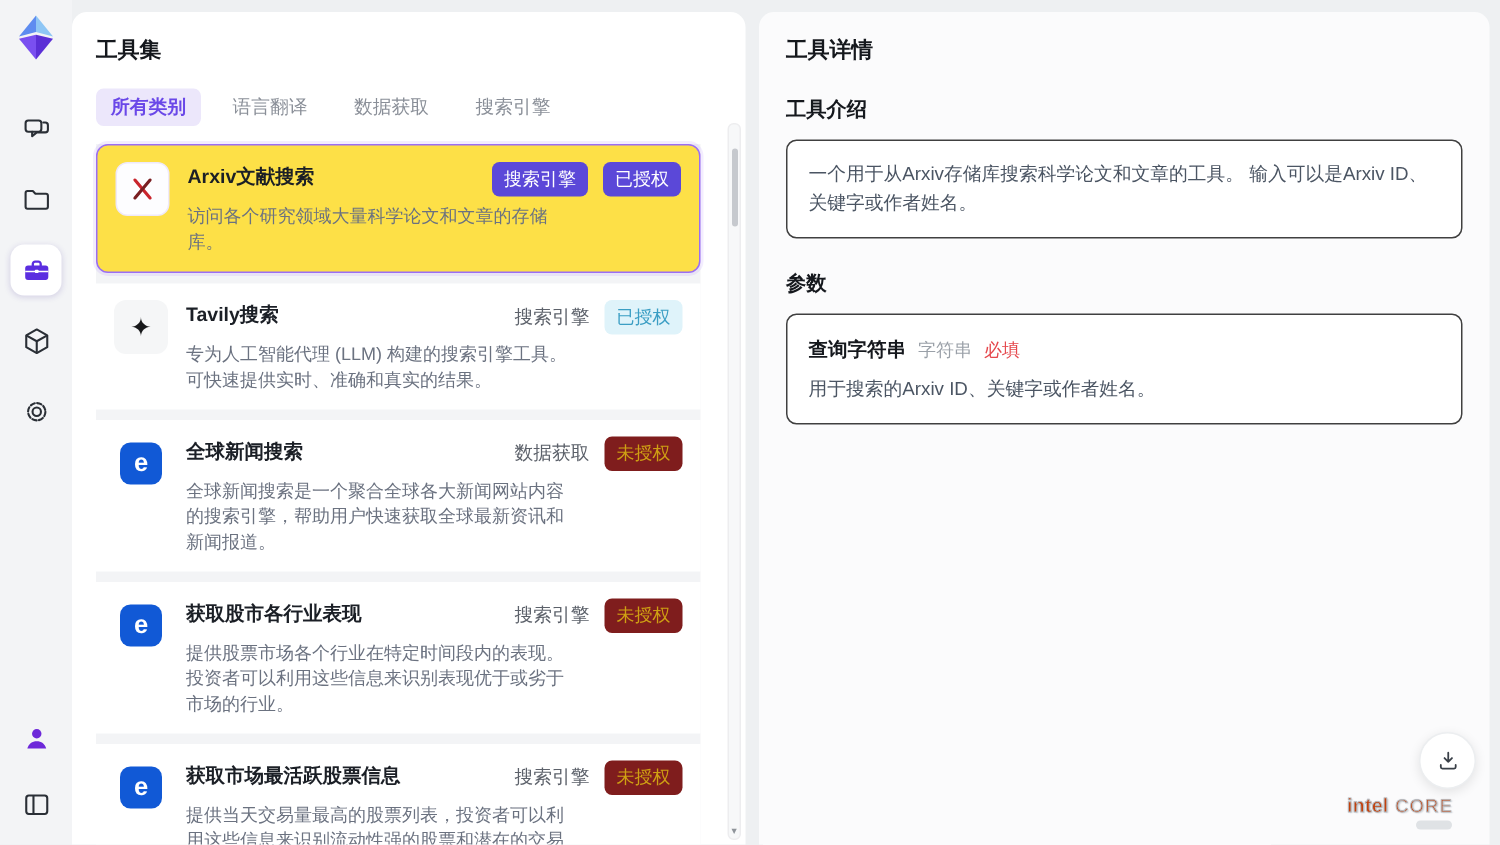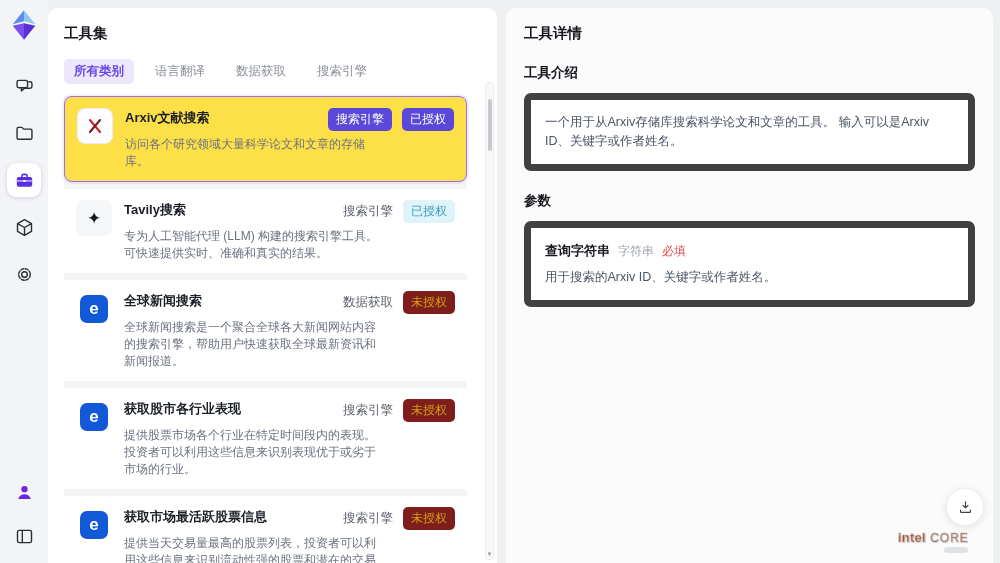--- a/index.html
+++ b/index.html
@@ -56,21 +56,21 @@
   
   .scrollbar { position:absolute; right:3px; top:74px; bottom:3px; width:9px;
     background:#f7f8f9; border:1px solid #ededef; border-radius:4px; }
   .scroll-thumb { position:absolute; top:16px; left:2px; width:4px; height:52px;
     background:#c6c9ce; border-radius:2px; cursor:pointer; }
   .scroll-arrow { position:absolute; bottom:1px; left:0; width:100%; text-align:center;
     font-size:7px; color:#8f949a; cursor:pointer; }
 
   
   .section-h { font-size:13.5px; font-weight:bold; margin-top:21px; color:#15181d; }
-  .detail-card { margin-top:11px; background:#fff; border:7px solid #404040; border-radius:7px;
+  .detail-card { margin-top:11px; background:#fff; border:1px solid #404040; border-radius:7px;
     padding:13px 14px; font-size:12.5px; color:#4b5563; line-height:1.5; }
   .param-row { display:flex; align-items:baseline; gap:8px; }
   .param-name { font-size:13px; font-weight:bold; color:#15181d; }
   .param-type { font-size:12px; color:#9aa0a8; }
   .param-req  { font-size:12px; color:#e5484d; }
   .param-desc { margin-top:8px; font-size:12.5px; color:#4b5563; }
 
   
   .fab { position:absolute; right:16px; bottom:37px; width:38px; height:38px; border-radius:50%;
     background:#fff; border:1px solid #eceef0; box-shadow:0 2px 8px rgba(0,0,0,.10);

